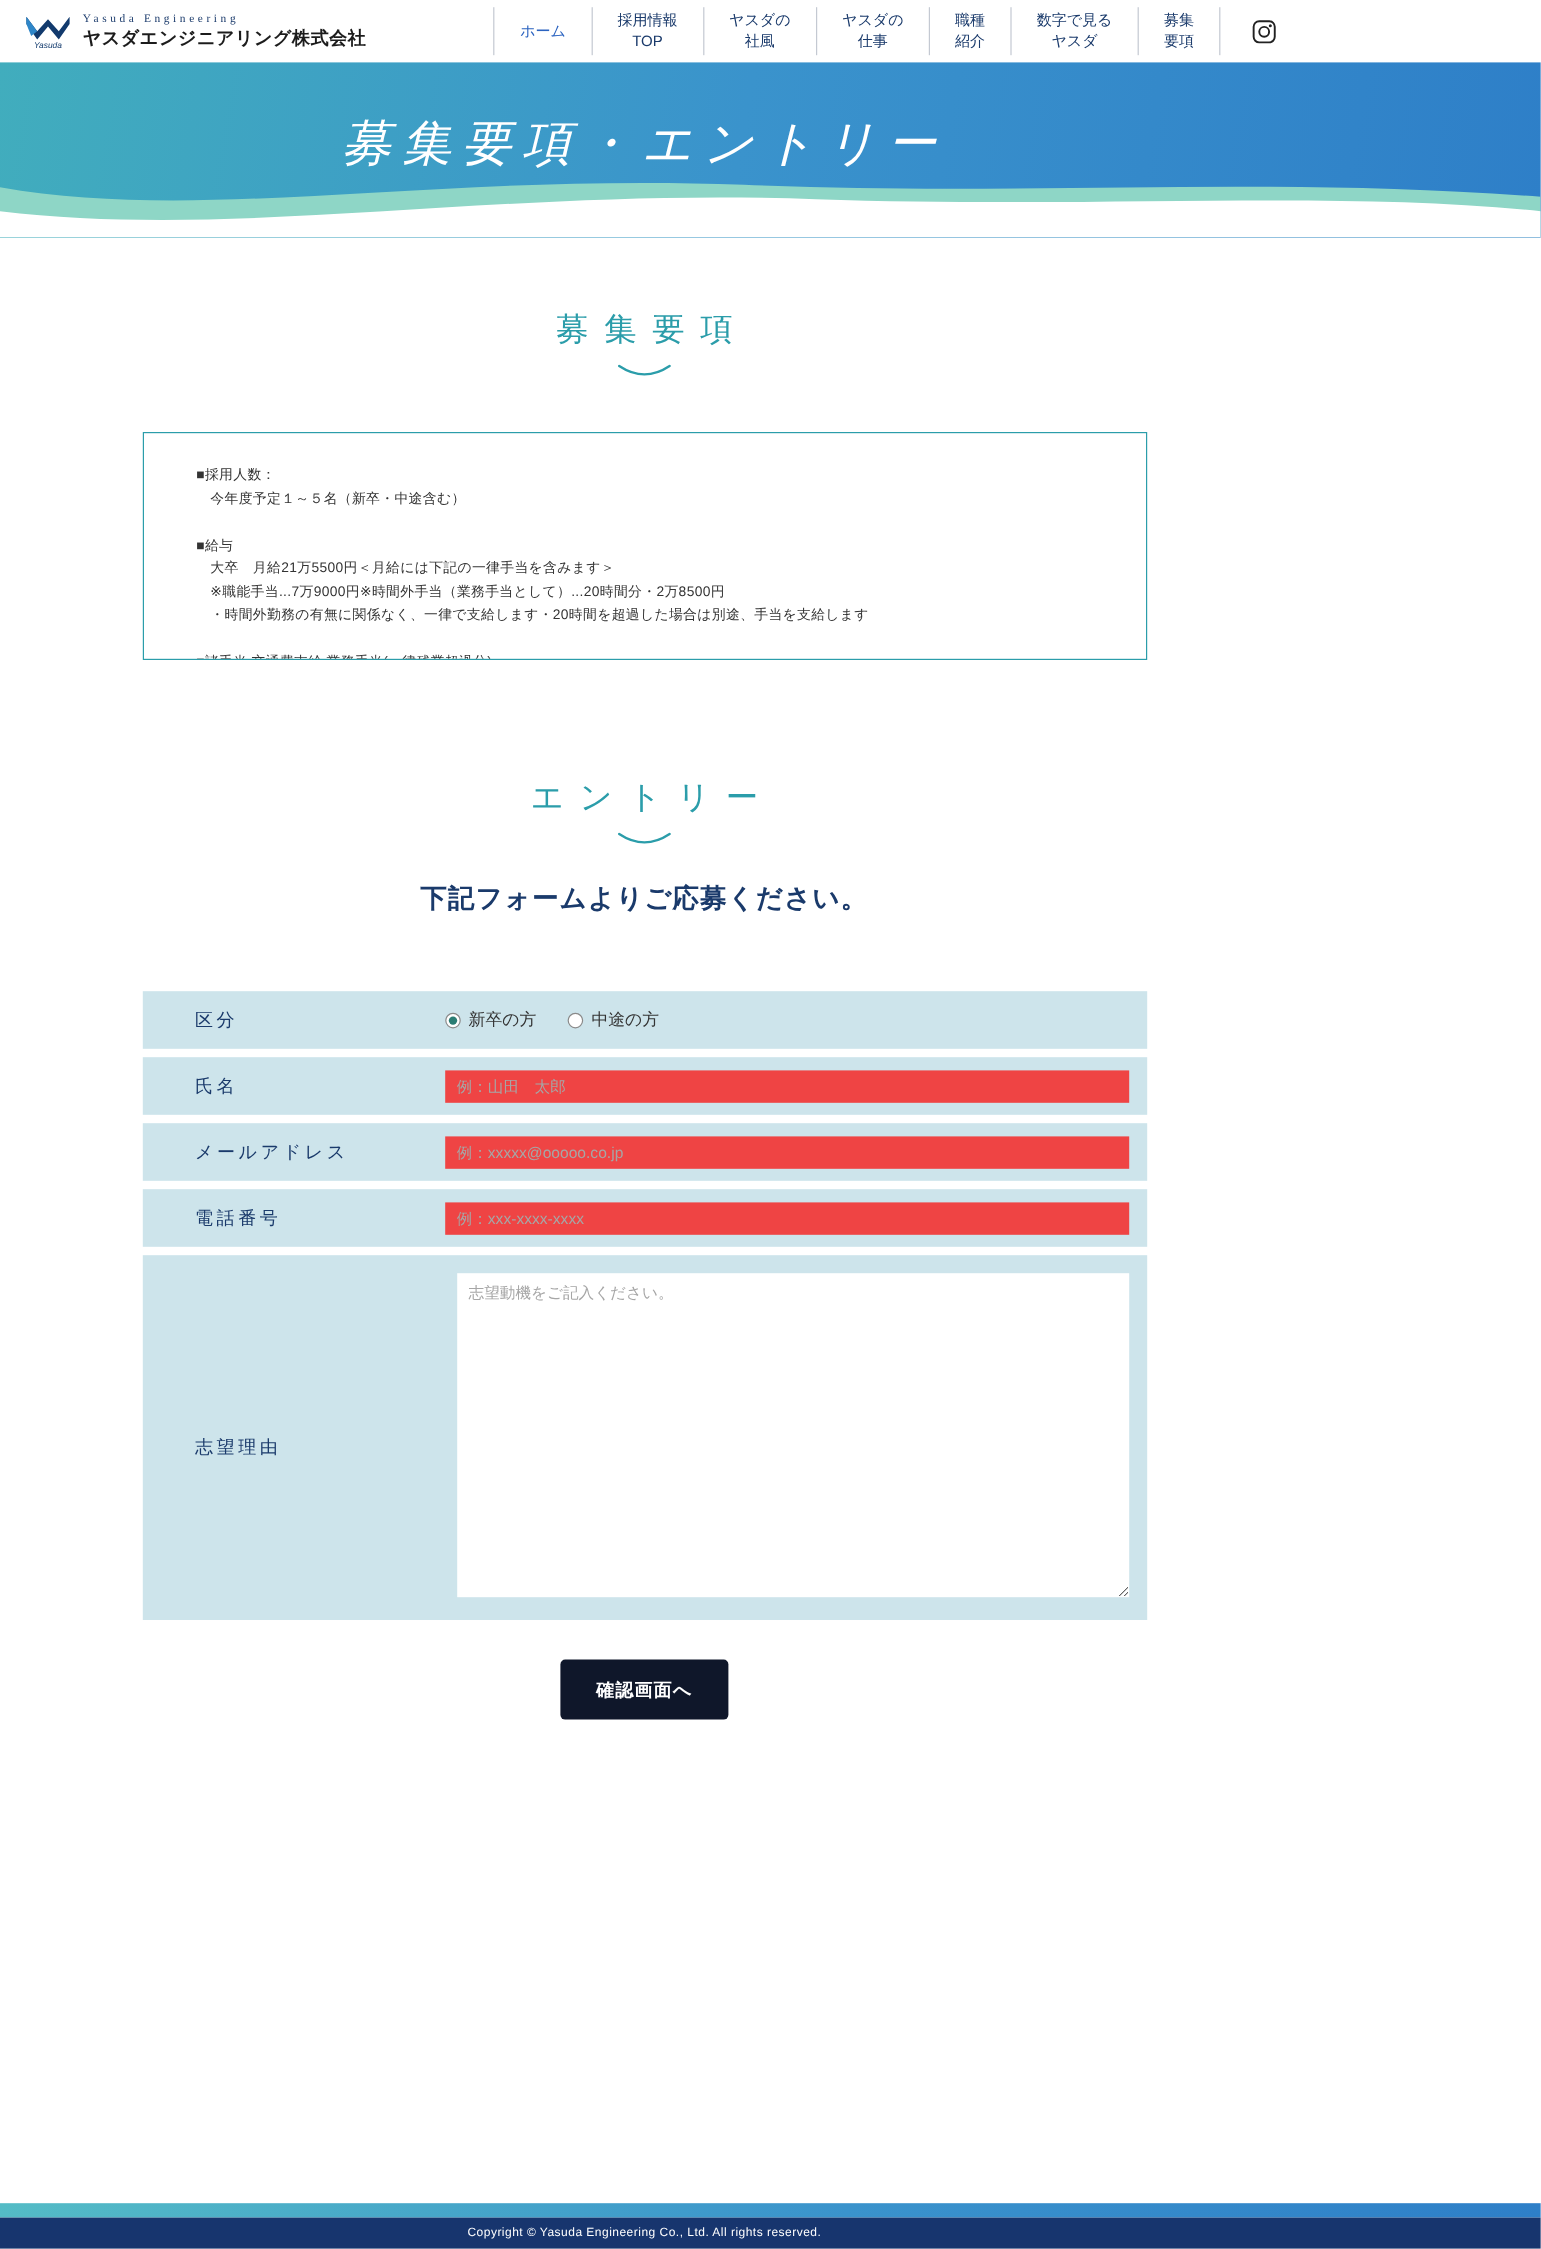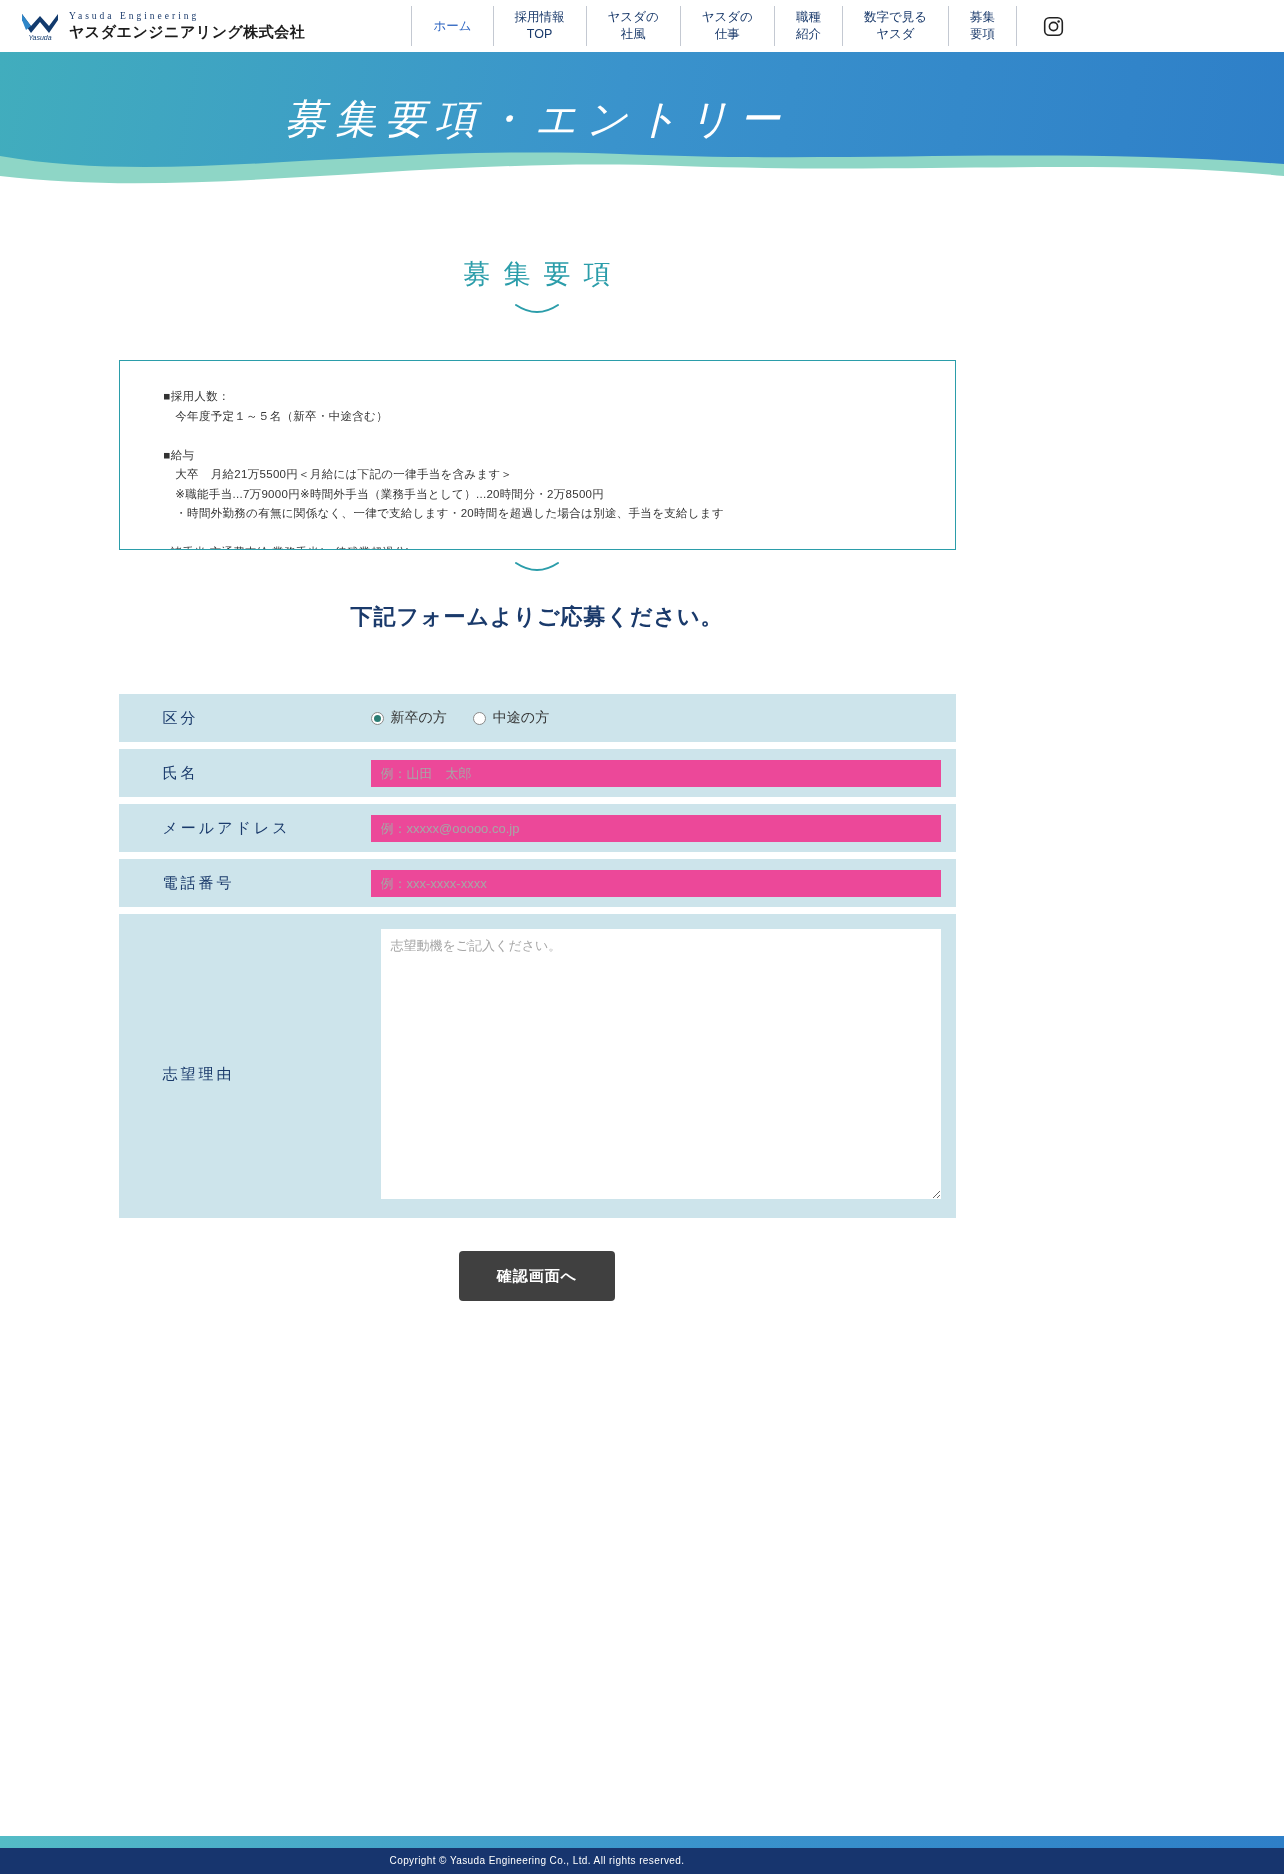--- a/index.html
+++ b/index.html
@@ -78,21 +78,21 @@
 
   
   .entry-form{ margin-top:62px; }
   .row{ display:flex; background:var(--row); margin-bottom:7px; min-height:48px; }
   .row-label{
     flex:0 0 252px; padding-left:44px; display:flex; align-items:center;
     color:var(--navy); font-size:15px; letter-spacing:3px;
   }
   .row-field{ flex:1; display:flex; align-items:center; padding-right:15px; }
   .row input[type="text"]{
-    width:100%; height:27px; border:0; background:#ec4899;
+    width:100%; height:27px; border:0; background:#ef4444;
     font-size:13px; padding:0 10px; color:#333;
     font-family:"Liberation Sans","DejaVu Sans",sans-serif;
   }
   .row input::placeholder, .row textarea::placeholder{ color:#a6a6a6; }
   .row-tall{ align-items:center;gap:10px; }
   .row-tall .row-label{ align-items:flex-start; padding-top:17px; }
   .row-tall .row-field{ padding-top:15px; padding-bottom:19px; }
   .row textarea{
     width:100%; height:270px; border:0; background:#fff;
     font-size:13px; padding:8px 10px; color:#333;
@@ -104,22 +104,22 @@
     width:13px; height:13px; border-radius:50%; background:#fff;
     border:1px solid #8a8a8a; position:relative; flex:0 0 auto;
   }
   .radio-circle.checked::after{
     content:""; position:absolute; left:2.5px; top:2.5px;
     width:7px; height:7px; border-radius:50%; background:#2b7d74;
   }
 
   .submit{
     display:block; margin:33px auto 0 auto;
-    width:156px; height:50px; border:0; border-radius:4px;
-    background:#404040; color:#fff; font-size:15px; font-weight:bold;
+    width:140px; height:50px; border:0; border-radius:4px;
+    background:#0f172a; color:#fff; font-size:15px; font-weight:bold;
     letter-spacing:1px; cursor:pointer;
     font-family:"Liberation Sans","DejaVu Sans",sans-serif;
   }
 
   
   footer{ margin-top:auto; width:100%; }
   .footer-strip{ height:12px; background:linear-gradient(90deg,#54bcc6 0%,#3a93cc 55%,#2e7fc8 100%); }
   .footer-navy{ background:#17356e; height:26px; }
   .footer-navy .container p{
     text-align:center; color:#fff; font-size:10px; line-height:26px; letter-spacing:0.4px;
@@ -205,20 +205,21 @@
 　今年度予定１～５名（新卒・中途含む）
 
 ■給与
 　大卒　月給21万5500円＜月給には下記の一律手当を含みます＞
 　※職能手当...7万9000円※時間外手当（業務手当として）...20時間分・2万8500円
 　・時間外勤務の有無に関係なく、一律で支給します・20時間を超過した場合は別途、手当を支給します
 
 ■諸手当 交通費支給 業務手当(一律残業超過分)</div>
   </div>
 
+  <h2 class="sec-title ent">エントリー</h2>
   <div class="arc-wrap">
     <svg class="arc" viewBox="0 0 48 15" aria-hidden="true">
       <path d="M3,3 Q24,17 45,3" fill="none" stroke="#2b9daa" stroke-width="2" stroke-linecap="round"></path>
     </svg>
   </div>
 
   <p class="form-intro">下記フォームよりご応募ください。</p>
 
   <form class="entry-form content">
 

